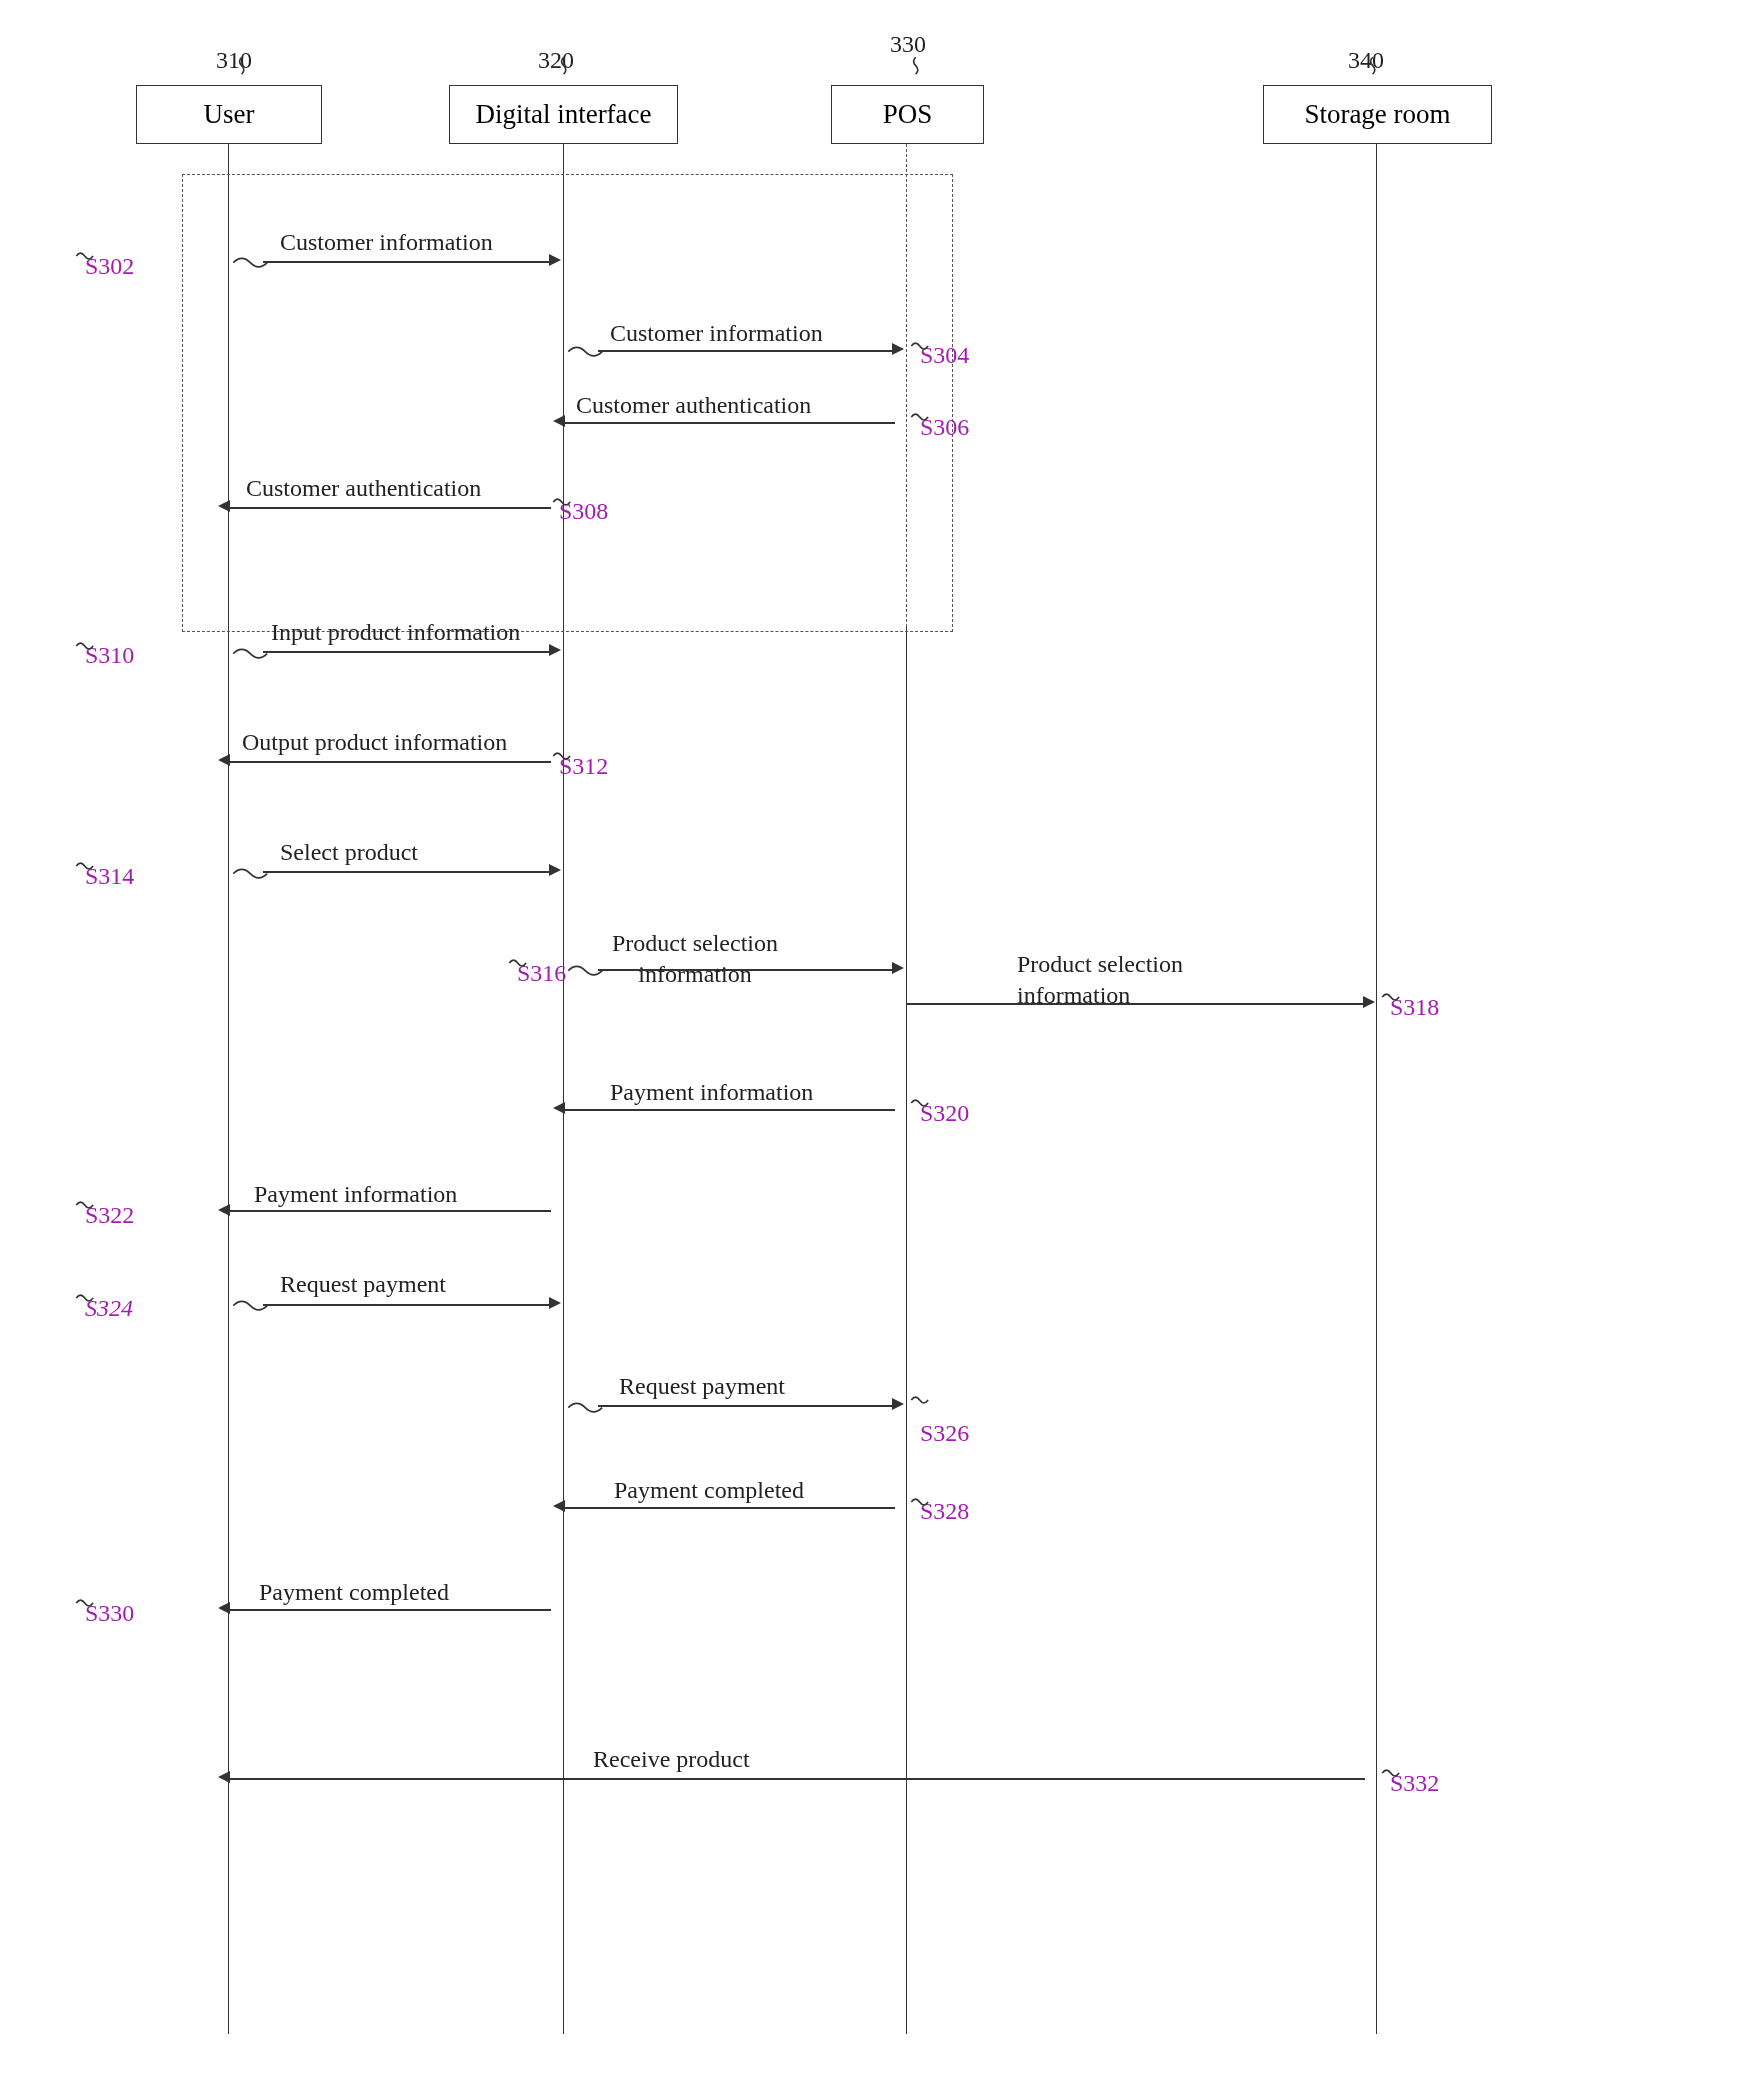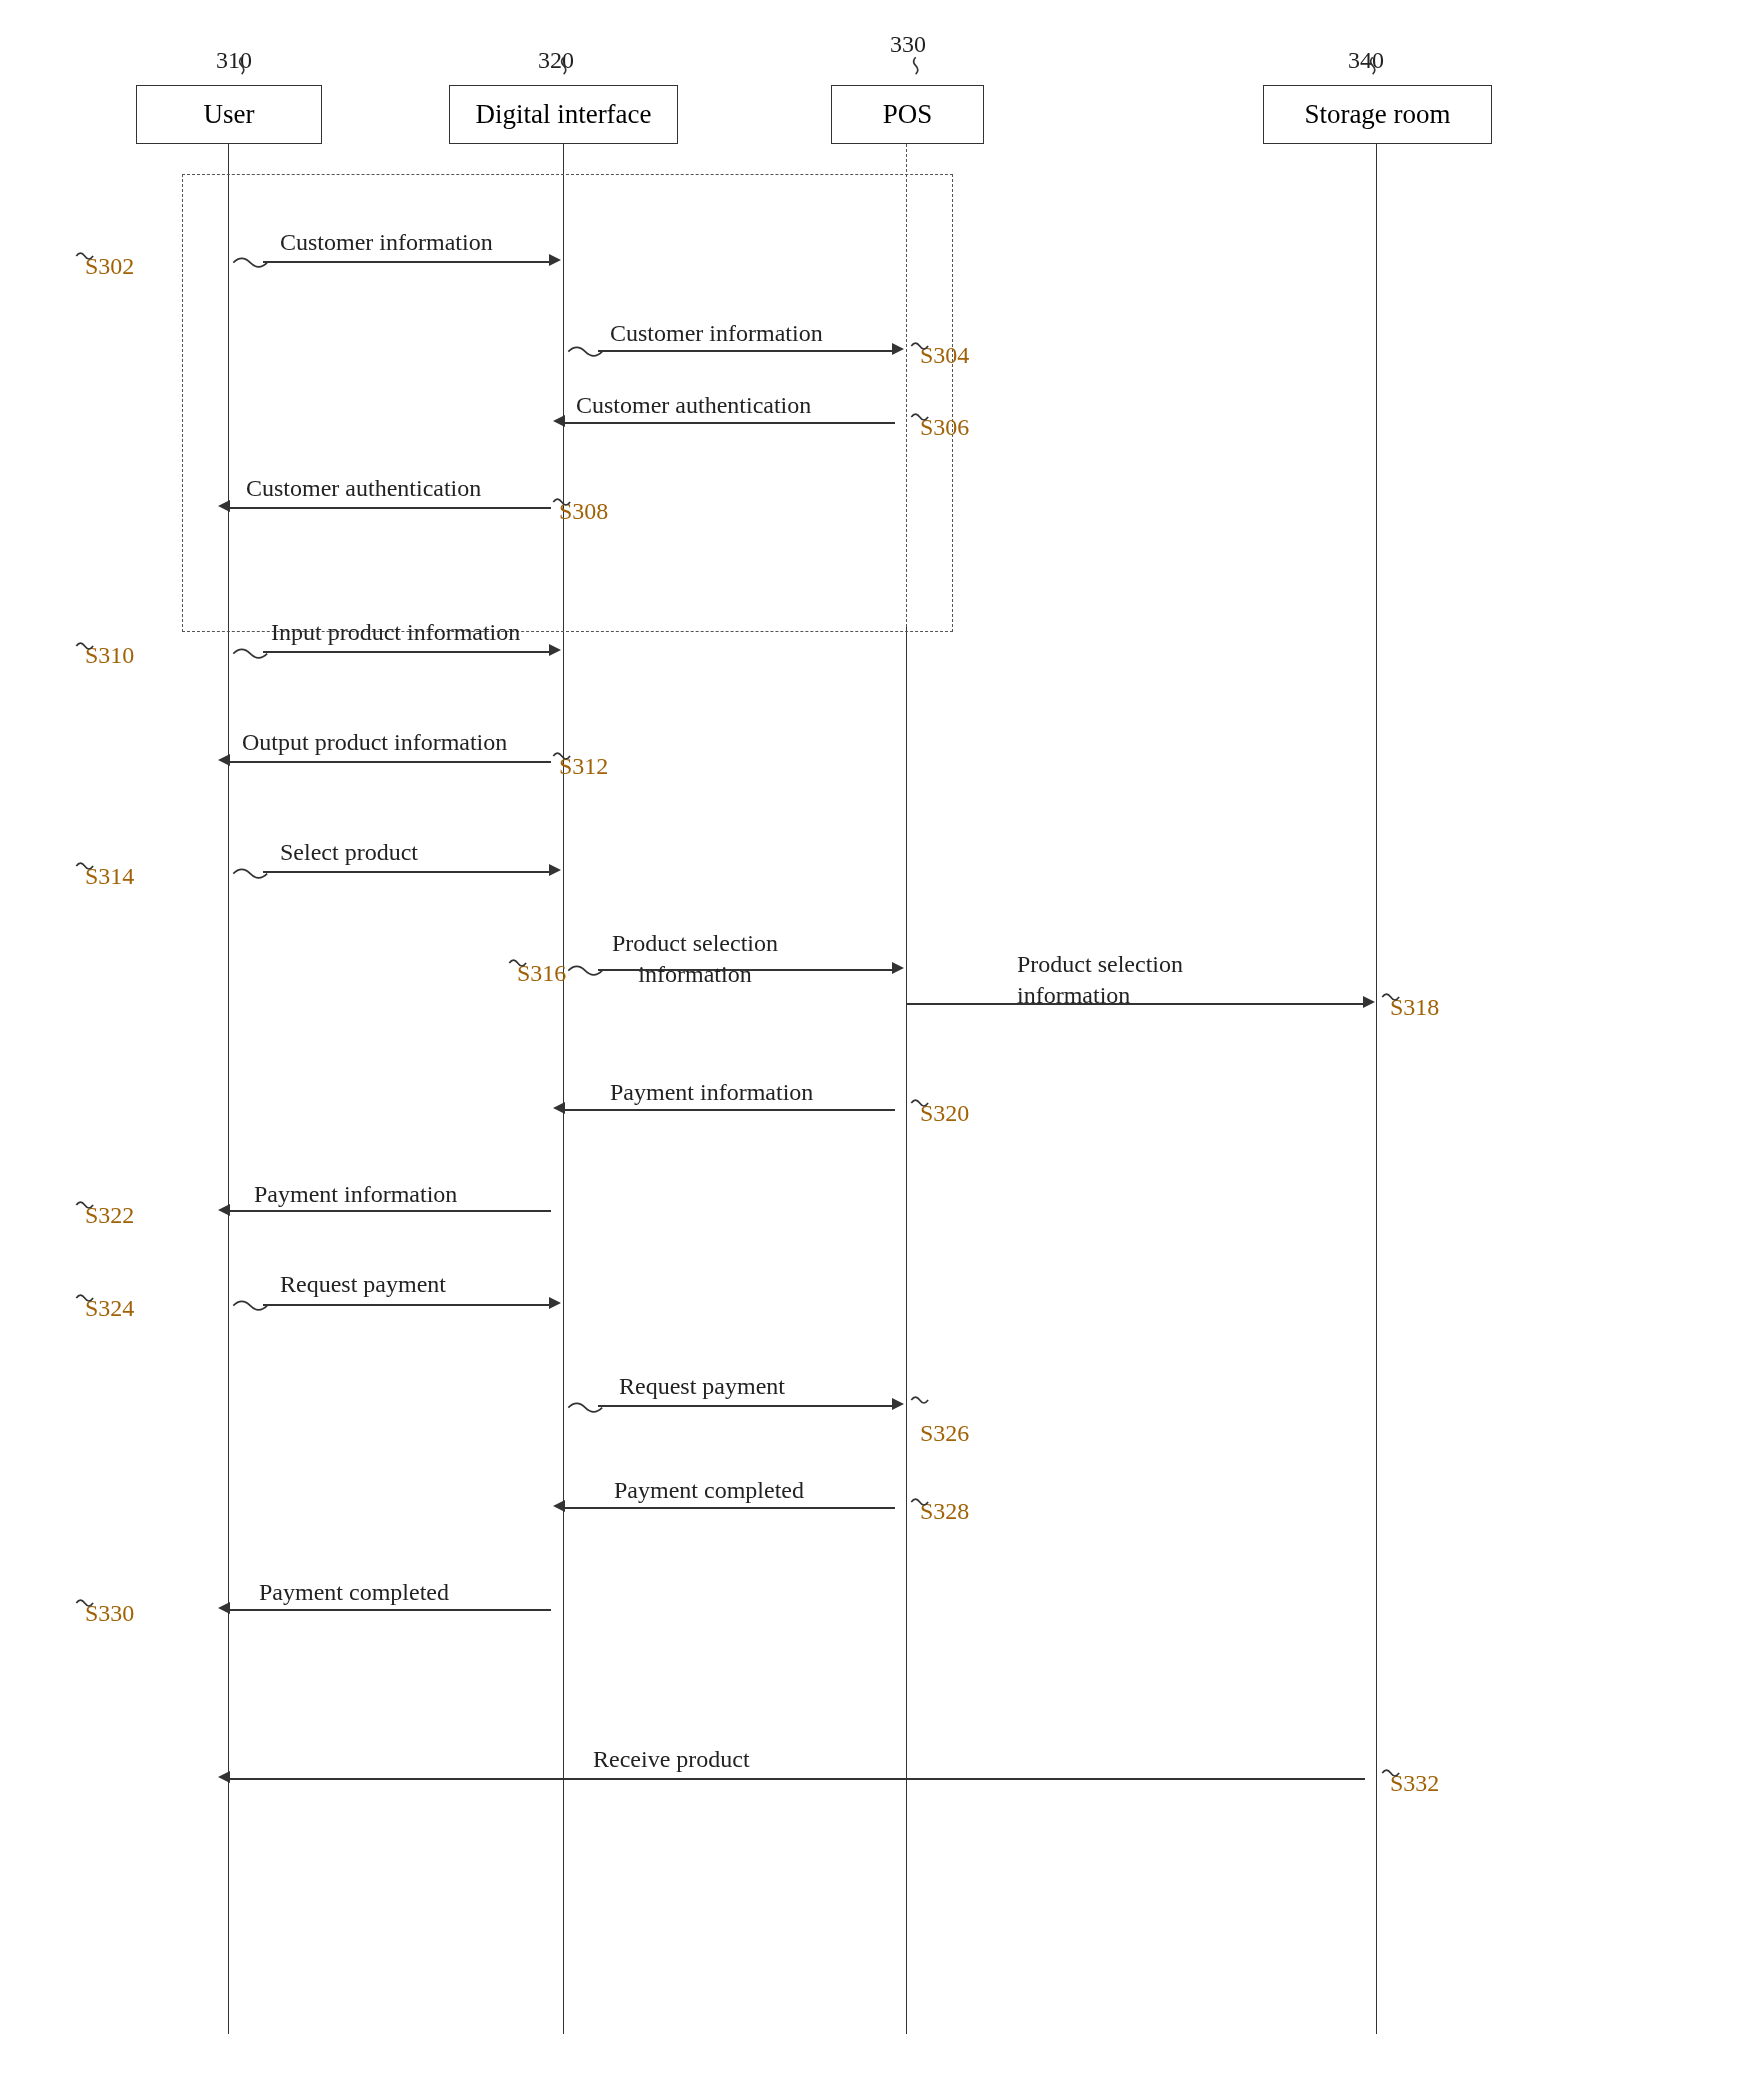--- a/index.html
+++ b/index.html
@@ -73,21 +73,21 @@
     .msg-label-2line {
       position: absolute;
       font-size: 24px;
       color: #222;
       text-align: center;
       line-height: 1.3;
     }
     .step-label {
       position: absolute;
       font-size: 24px;
-      color: #a16207;
+      color: #a21caf;
     }
     .ref-num {
       position: absolute;
       font-size: 24px;
       color: #222;
     }
     
     svg.squiggle {
       position: absolute;
       overflow: visible;
@@ -242,21 +242,21 @@
   <svg class="squiggle" style="left:72px;top:1195px;" width="25.4" height="21" viewBox="0 0 30 25">
     <path d="M5,12 Q10,5 15,12 Q20,19 25,12" stroke="#333" stroke-width="2" fill="none"></path>
   </svg>
 
   <svg class="squiggle" style="left:229px;top:1293px;" width="34" height="25.4" viewBox="0 0 40 30">
     <path d="M5,15 Q15,5 25,15 Q35,25 45,15" stroke="#333" stroke-width="2" fill="none"></path>
   </svg>
   <div class="arrow-line" style="left:263px; top:1304px; width:288px;"></div>
   <div class="arrowhead-right" style="left:549px; top:1297px;"></div>
   <span class="msg-label" style="left:280px; top:1271px;">Request payment</span>
-  <span class="step-label" style="left:85px; top:1295px;">S324</span>
+  <span class="step-label" style="left:85px; top:1295px;font-style:italic;">S324</span>
   <svg class="squiggle" style="left:72px;top:1288px;" width="25.4" height="21" viewBox="0 0 30 25">
     <path d="M5,12 Q10,5 15,12 Q20,19 25,12" stroke="#333" stroke-width="2" fill="none"></path>
   </svg>
 
   <svg class="squiggle" style="left:564px;top:1395px;" width="34" height="25.4" viewBox="0 0 40 30">
     <path d="M5,15 Q15,5 25,15 Q35,25 45,15" stroke="#333" stroke-width="2" fill="none"></path>
   </svg>
   <div class="arrow-line" style="left:598px; top:1405px; width:297px;"></div>
   <div class="arrowhead-right" style="left:892px; top:1398px;"></div>
   <span class="msg-label" style="left:619px; top:1373px;">Request payment</span>

